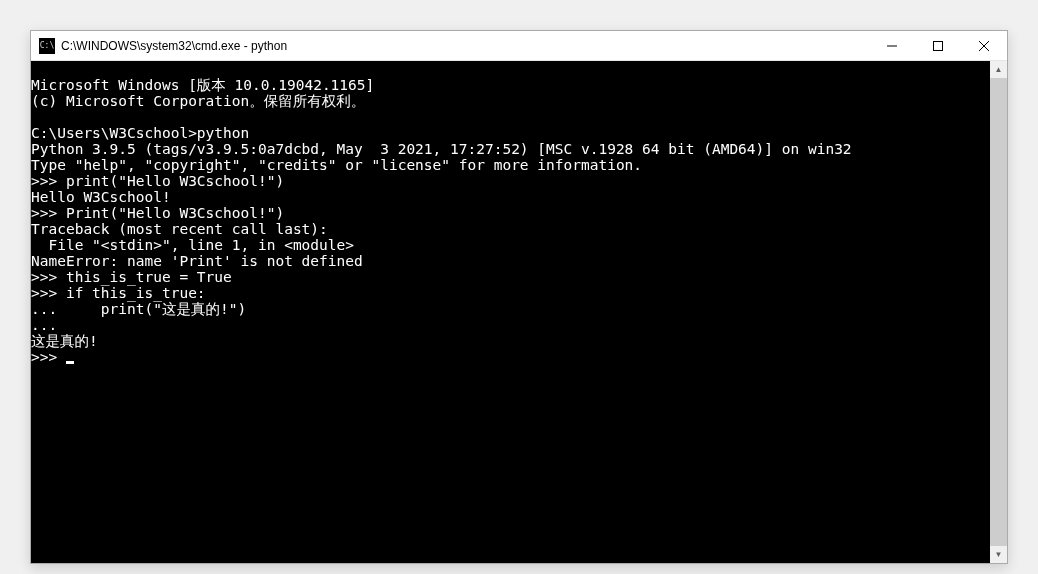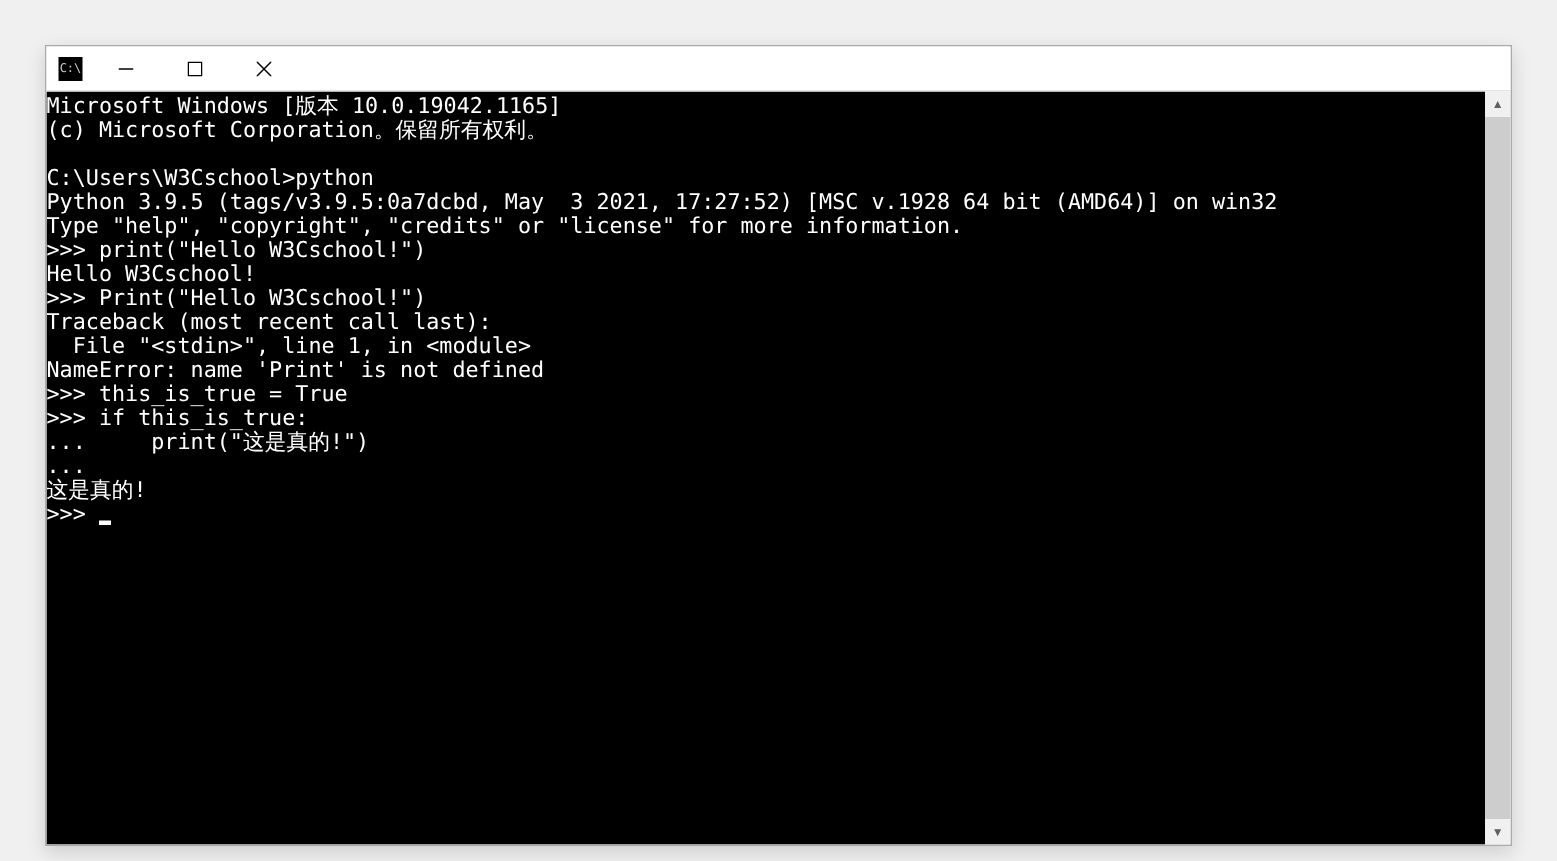--- a/index.html
+++ b/index.html
@@ -75,21 +75,21 @@
       position: relative;
       overflow: hidden;
     }
     .terminal {
       flex: 1;
       background: #000;
       color: #fff;
       font-family: "NSimSun", "SimSun", "Consolas", monospace;
       font-size: 14.5px;
       line-height: 16px;
-      padding: 2px 0 0 0;
+      padding: 16px 0 0 0;
       white-space: pre;
       overflow: hidden;
       letter-spacing: 0;
     }
     .scrollbar {
       width: 17px;
       background: #f0f0f0;
       display: flex;
       flex-direction: column;
     }
@@ -124,20 +124,21 @@
       vertical-align: bottom;
       margin-bottom: 1px;
     }
   </style>
 </head>
 <body>
 
 <div class="window">
   <div class="titlebar">
     <div class="titlebar-icon">C:\</div>
+    <div class="titlebar-title">C:\WINDOWS\system32\cmd.exe - python</div>
     <div class="titlebar-controls">
       <div class="titlebar-btn">
         <svg viewBox="0 0 10 10">
             <line x1="0" y1="5" x2="10" y2="5" stroke="#000" stroke-width="1"></line>
           </svg>
       </div>
       <div class="titlebar-btn">
         <svg viewBox="0 0 10 10">
             <rect x="0.5" y="0.5" width="9" height="9" fill="none" stroke="#000" stroke-width="1"></rect>
           </svg>

